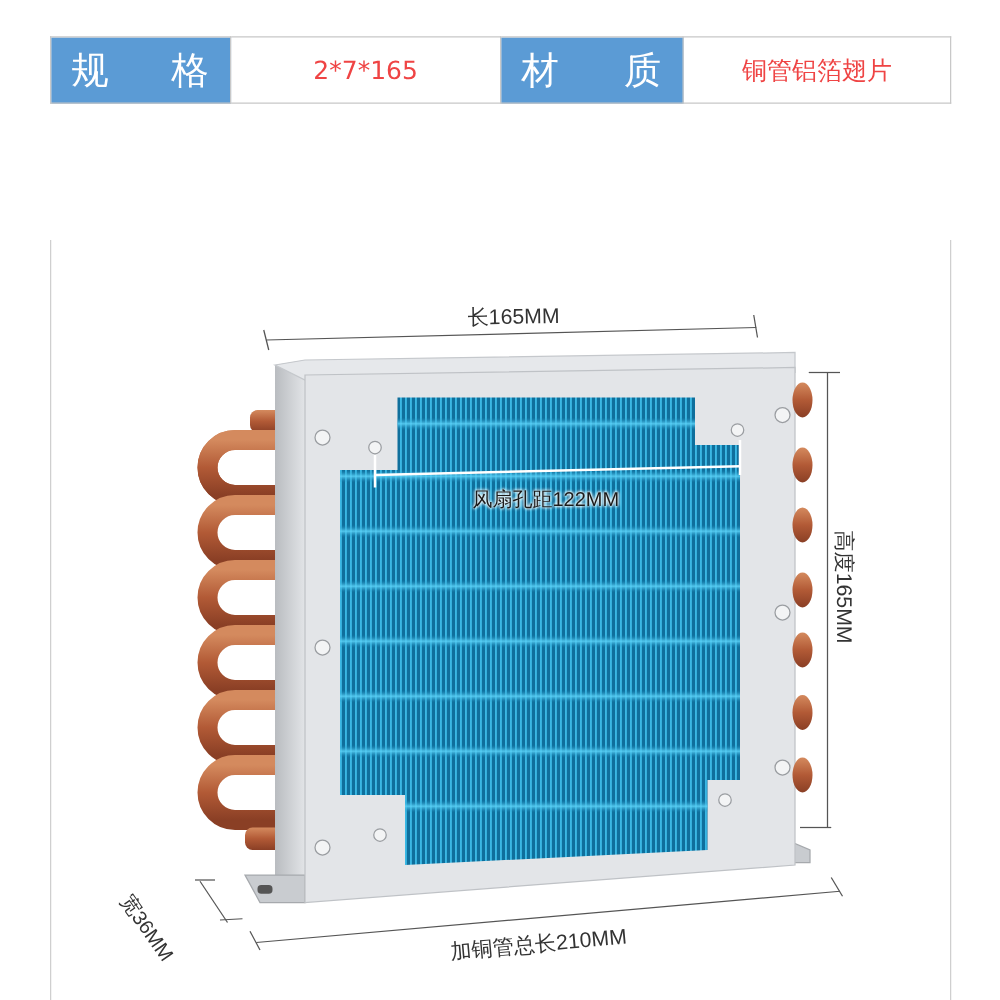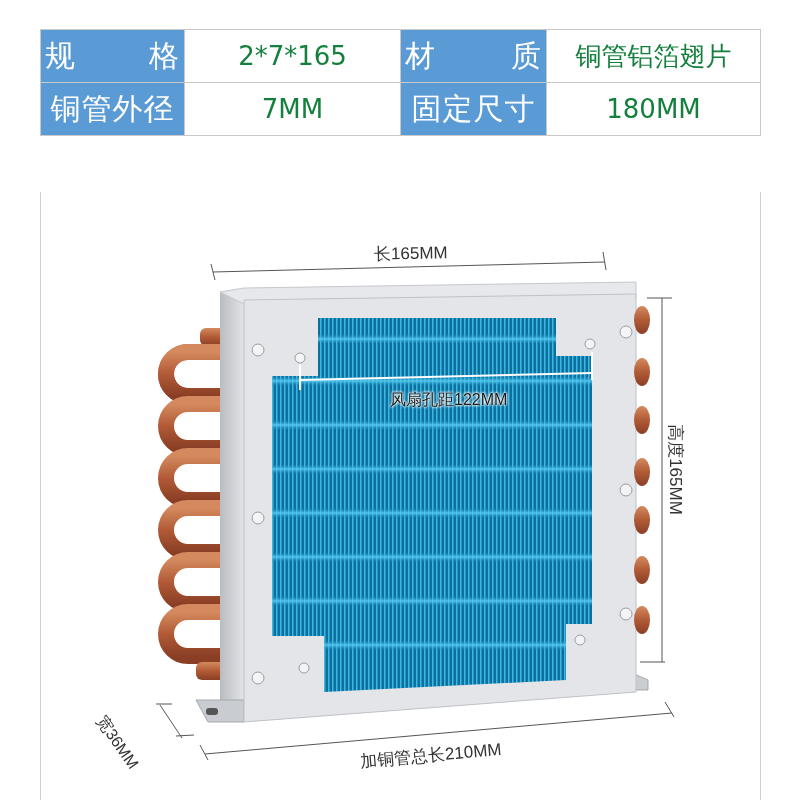--- a/index.html
+++ b/index.html
@@ -3,22 +3,22 @@
 <meta charset="utf-8">
 <style>
   html, body { margin:0; padding:0; background:#ffffff; }
   body { width:800px; height:800px; position:relative; overflow:hidden;
          font-family:"DejaVu Sans", "Liberation Sans", sans-serif; }
   .spec-table { position:absolute; left:40px; top:29px; width:720px;
                 border-collapse:collapse; table-layout:fixed; }
   .spec-table td { height:52px; border:1px solid #c8c8c8; padding:0; }
   .spec-table td.lbl { background:#5b9bd5; color:#ffffff; font-size:30px;
                        text-align:center; letter-spacing:1px; }
-  .spec-table td.lbl.spread { text-align:justify; text-align-last:justify; padding:0 4px; }
-  .spec-table td.val { color:#15803d; font-size:26px; text-align:center; background:#fff; }
+  .spec-table td.lbl.spread { text-align:justify; text-align-last:justify; padding:0 16px; }
+  .spec-table td.val { color:#ef4444; font-size:20px; text-align:center; background:#fff; }
   .frame { position:absolute; left:40px; top:192px; width:719px; height:620px;
            border-left:1px solid #cfcfcf; border-right:1px solid #cfcfcf; }
   svg.product { position:absolute; left:0; top:0; }
   .dim { position:absolute; color:#333; font-size:17px; white-space:nowrap;
          font-family:"Liberation Sans", sans-serif; }
 </style>
 </head>
 <body>
 
 <table class="spec-table">
@@ -27,26 +27,20 @@
       <col style="width:216px">
       <col style="width:146px">
       <col style="width:214px">
     </colgroup>
   <tbody>
       <tr>
     <td class="lbl spread">规格</td>
     <td class="val">2*7*165</td>
     <td class="lbl spread">材质</td>
     <td class="val">铜管铝箔翅片</td>
-  </tr>
-  <tr>
-    <td class="lbl">铜管外径</td>
-    <td class="val">7MM</td>
-    <td class="lbl">固定尺寸</td>
-    <td class="val">180MM</td>
   </tr>
 </tbody>
   </table>
 
 <div class="frame"></div>
 
 <svg class="product" width="800" height="800" viewBox="0 0 800 800">
   <defs>
     <linearGradient id="copperG" x1="0" y1="0" x2="0" y2="1">
       <stop offset="0" stop-color="#d48a5e"></stop>
@@ -143,16 +137,16 @@
     <line x1="160" y1="705" x2="182" y2="738"></line>
     <line x1="156" y1="704" x2="172" y2="704"></line>
     <line x1="176" y1="736" x2="194" y2="735"></line>
     <line x1="205" y1="754" x2="672" y2="713"></line>
     <line x1="200" y1="745" x2="208" y2="760"></line>
     <line x1="665" y1="702" x2="674" y2="717"></line>
   </g>
 </svg>
 
 <div class="dim" style="left:374px; top:242px; transform:rotate(-1deg);">长165MM</div>
-<div class="dim" style="left:390px; top:390px; font-size:16px; color:#1b1b1b; text-shadow:0 0 3px #fff,0 0 3px #fff,0 0 2px #fff;">风扇孔距122MM</div>
+<div class="dim" style="left:378px; top:390px; font-size:16px; color:#1b1b1b; text-shadow:0 0 3px #fff,0 0 3px #fff,0 0 2px #fff;">风扇孔距122MM</div>
 <div class="dim" style="left:630px; top:458px; transform:rotate(90deg); transform-origin:center;">高度165MM</div>
 <div class="dim" style="left:108px; top:712px; transform:rotate(55deg); transform-origin:left top; font-size:16px;">宽36MM</div>
 <div class="dim" style="left:360px; top:744px; transform:rotate(-5deg);">加铜管总长210MM</div>
 
 </body></html>

